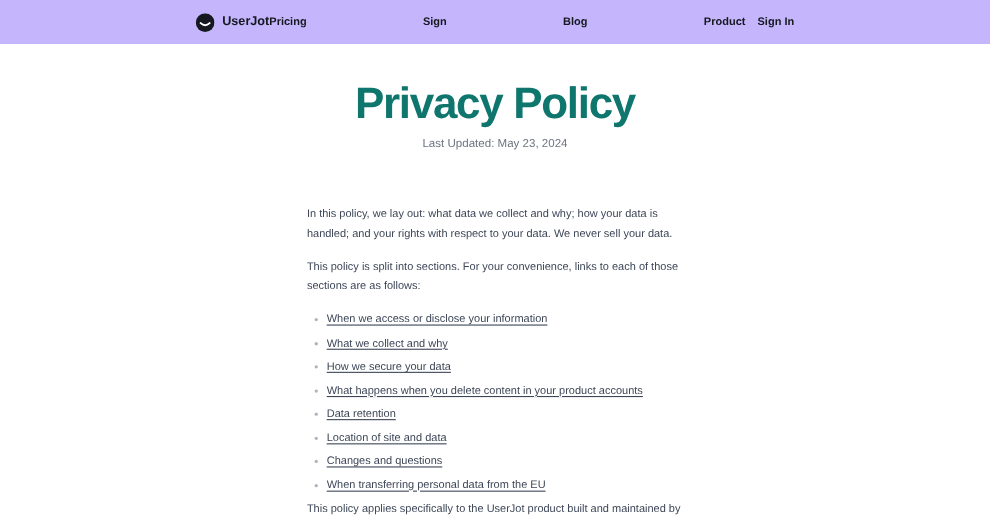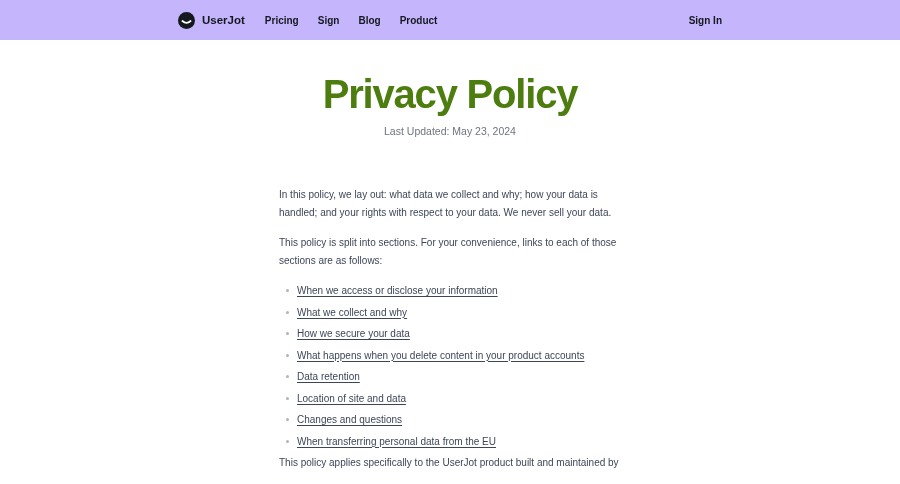--- a/index.html
+++ b/index.html
@@ -29,24 +29,23 @@
     font-size: 11.5px;
     font-weight: 700;
     color: #15181e;
     cursor: pointer;
     white-space: nowrap;
   }
   .logo-icon { width: 17px; height: 17px; display: block; }
   .nav {
     flex: 1;
     display: flex;
-    justify-content: flex-start;
+    justify-content: space-between;
     align-items: center;
     gap: 19px;
-    margin-left: 20px;
   }
   .nav-link {
     font-size: 10px;
     font-weight: 600;
     color: #15181e;
     text-decoration: none;
     cursor: pointer;
     white-space: nowrap;
   }
   .signin-link {
@@ -60,21 +59,21 @@
   }
 
   
   .hero { text-align: center; padding-top: 34px; }
   .hero-title {
     margin: 0;
     font-size: 40px;
     line-height: 1;
     font-weight: 700;
     letter-spacing: -1.2px;
-    color: #4d7c0f;
+    color: #0f766e;
   }
   .hero-updated {
     margin-top: 10px;
     font-size: 10.5px;
     line-height: 15px;
     color: #6d7480;
   }
 
   
   .content {

